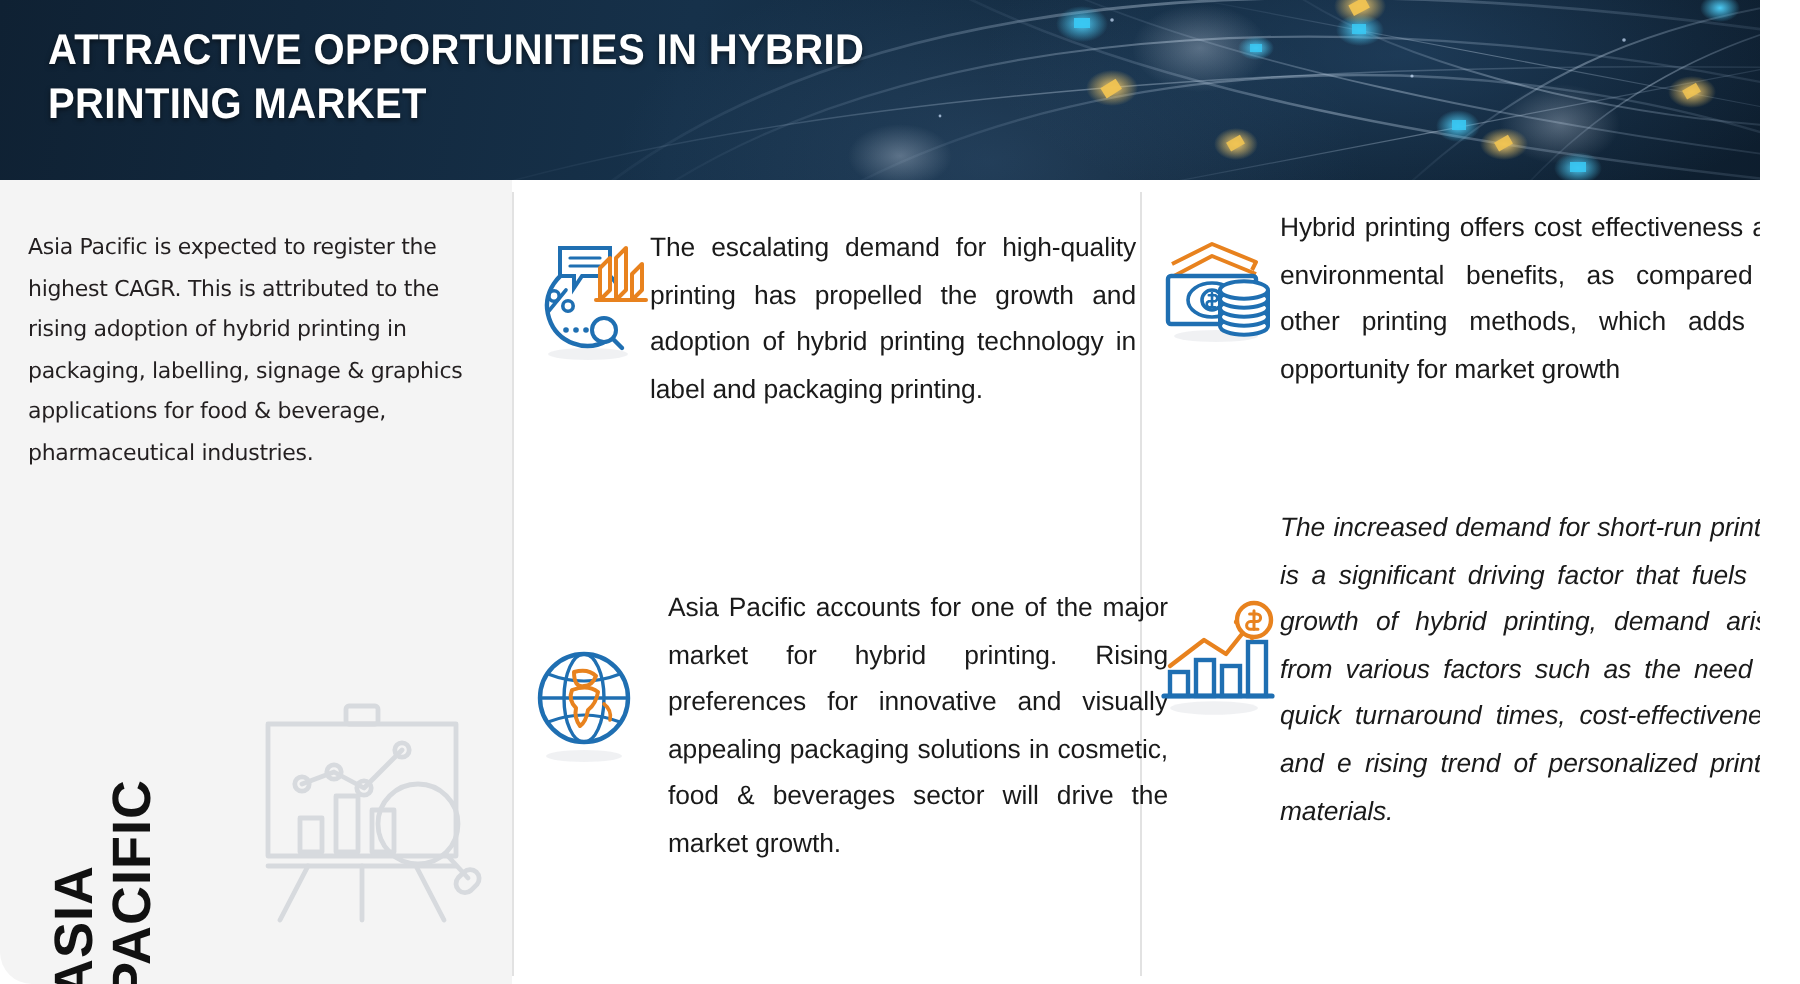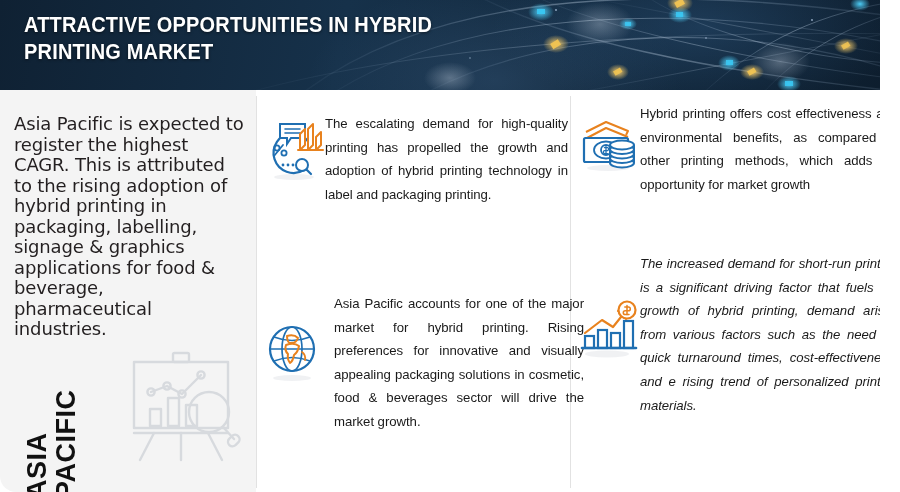--- a/index.html
+++ b/index.html
@@ -79,21 +79,21 @@
     background: #f4f4f4;
     border-bottom-left-radius: 16px;
   }
   .left-intro {
     position: absolute;
     left: 14px;
     top: 24px;
     width: 232px;
     color: #231f20;
     font-family: "DejaVu Sans", sans-serif;
-    font-size: 18px;
+    font-size: 11px;
     line-height: 20.5px;
     letter-spacing: -0.15px;
   }
   .region-label {
     position: absolute;
     left: -28px;
     top: 300px;
     width: 160px;
     color: #111111;
     font-family: "Liberation Sans Narrow", "Liberation Sans", sans-serif;

